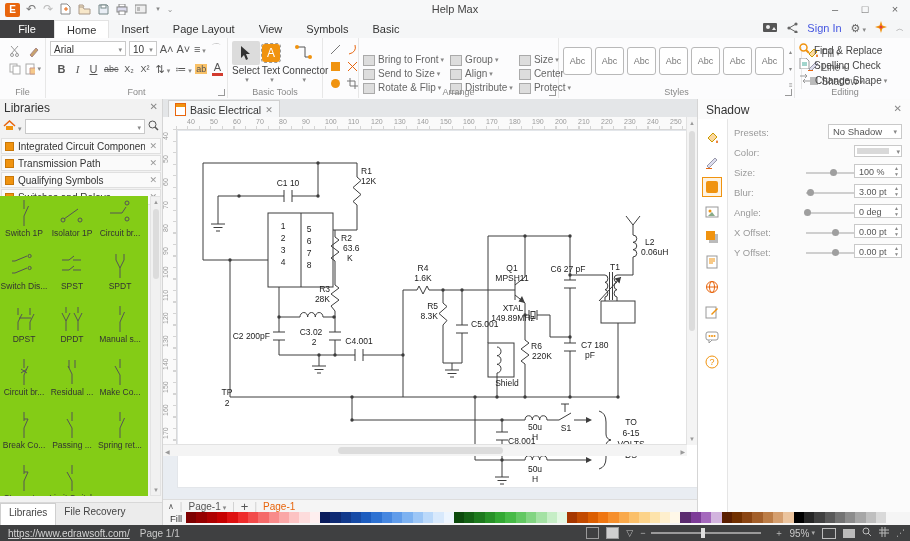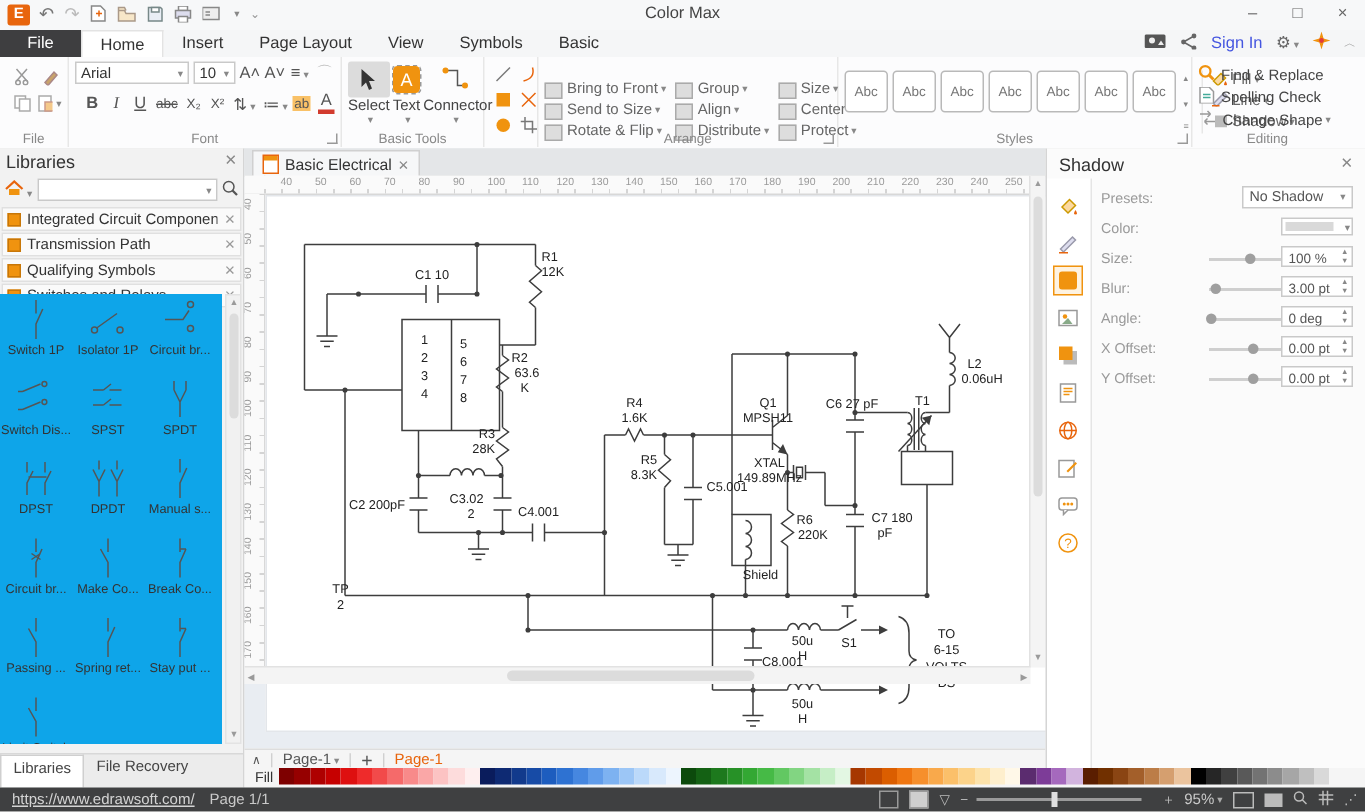--- a/index.html
+++ b/index.html
@@ -30,21 +30,21 @@
   .bigtool{width:28px;text-align:center;font-size:10px;color:#444}
   .ai{width:10px;height:9px;border:1px solid #aaa;background:#ddd;display:inline-block;margin-right:3px}
   .arow{height:14px;line-height:14px;font-size:10px;color:#666;white-space:nowrap;display:flex;align-items:center}
   .abc{width:27px;height:26px;border:1px solid #b9b9b9;border-radius:3px;color:#777;font-size:9px;text-align:center;line-height:26px;margin-right:3px;background:#fff}
   
   .leftpanel{position:absolute;left:0;top:99px;width:163px;height:426px;background:#f2f2f2;border-right:1px solid #d5d5d5;box-sizing:border-box}
   .lphead{height:16px;padding:2px 4px;font-size:12px;color:#333}
   .lx{float:right;color:#888;font-size:10px}
   .librow{height:14px;margin:1px 1px;background:#fafafa;border:1px solid #e0e0e0;font-size:10px;color:#333;display:flex;align-items:center;padding:0 3px;gap:4px}
   .libico{width:9px;height:9px;background:#f0930f;border:1px solid #c87708;box-sizing:border-box}
-  .symwrap{position:absolute;left:0;top:97px;width:148px;height:300px;background:#0ea5e9;overflow:hidden}
+  .symwrap{position:absolute;left:0;top:97px;width:148px;height:300px;background:#84cc16;overflow:hidden}
   .symgrid{display:grid;grid-template-columns:48px 48px 48px;}
   .sym{height:51px;text-align:center;padding-top:2px}
   .sym svg{display:block;margin:0 auto}
   .syml{font-size:8.5px;color:#333;white-space:nowrap}
   .lptabs{position:absolute;bottom:0;left:0;width:100%;height:22px;display:flex;font-size:10px;background:#ececec;border-top:1px solid #d8d8d8}
   .lptab{padding:3px 8px;color:#444}
   .lptab.on{background:#fff;border:1px solid #cfcfcf;border-bottom:none}
   
   .canvas{position:absolute;left:163px;top:99px;width:534px;height:400px;background:#e9edf2}
   .doctabs{position:absolute;left:0;top:0;width:100%;height:18px;background:#e4e6e8;border-bottom:1px solid #d5d5d5}
@@ -123,21 +123,21 @@
         </span>
       <span>
           <svg width="12" height="10">
             <rect x="0" y="1" width="11" height="8" fill="#eee" stroke="#888"></rect>
             <path d="M2,4 h3 M2,6 h3" stroke="#888"></path>
           </svg>
         </span>
       <span class="car">▾</span>
       <span style="font-size:8px;color:#999">⌄</span>
     </div>
-    <div class="apptitle">Color Max</div>
+    <div class="apptitle">Help Max</div>
     <div class="winbtn" style="right:60px">–</div>
     <div class="winbtn" style="right:30px">□</div>
     <div class="winbtn" style="right:0">×</div>
   </div>
 
   <div class="menubar">
     <div id="menu-tabs" style="display:flex">
         <div class="mtab filetab">File</div>
         <div class="mtab active">Home</div>
         <div class="mtab">Insert</div>
@@ -524,20 +524,26 @@
             <svg viewBox="0 0 24 28" width="24" height="30">
               <path d="M12,1 V10 M12,27 V17 L16.5,7" fill="none" stroke="#555" stroke-width="1"></path>
             </svg>
             <div class="syml">Manual s...</div>
           </div>
           <div class="sym">
             <svg viewBox="0 0 24 28" width="24" height="30">
               <path d="M12,1 V10 M12,27 V17 L16,8 M9,11 l6,4 M9,15 l6,-4" fill="none" stroke="#555" stroke-width="1"></path>
             </svg>
             <div class="syml">Circuit br...</div>
+          </div>
+          <div class="sym">
+            <svg viewBox="0 0 24 28" width="24" height="30">
+              <path d="M9,2 V10 M15,2 V10 M12,26 V16 M12,16 L8,8" fill="none" stroke="#555" stroke-width="1"></path>
+            </svg>
+            <div class="syml">Residual ...</div>
           </div>
           <div class="sym">
             <svg viewBox="0 0 24 28" width="24" height="30">
               <path d="M12,1 V10 M12,27 V17 L7,8" fill="none" stroke="#555" stroke-width="1"></path>
             </svg>
             <div class="syml">Make Co...</div>
           </div>
           <div class="sym">
             <svg viewBox="0 0 24 28" width="24" height="30">
               <path d="M12,1 V10 M12,27 V17 L16,8 M16,8 h-4" fill="none" stroke="#555" stroke-width="1"></path>

